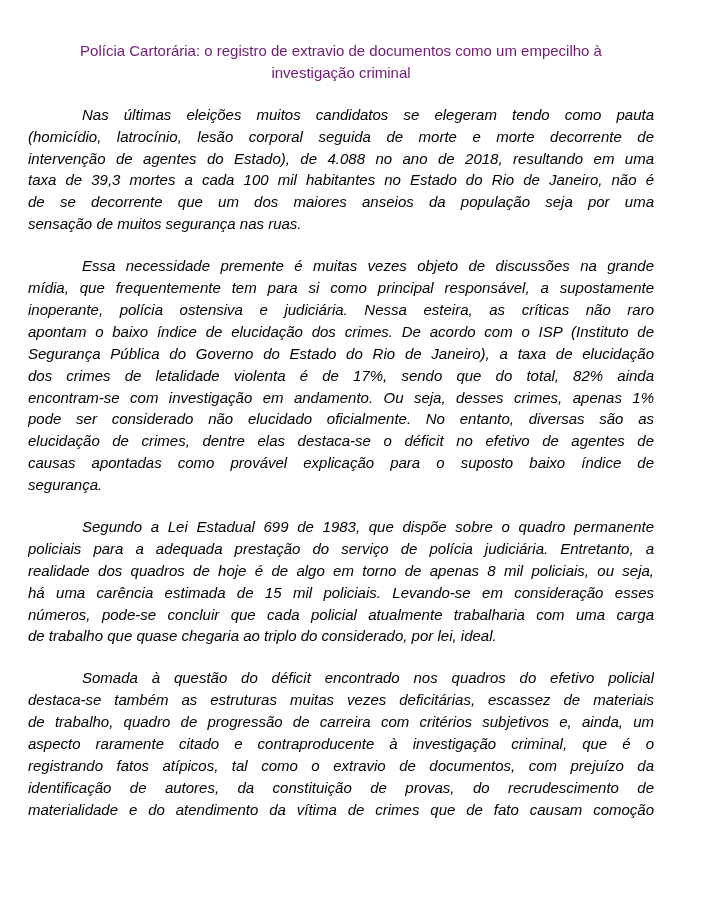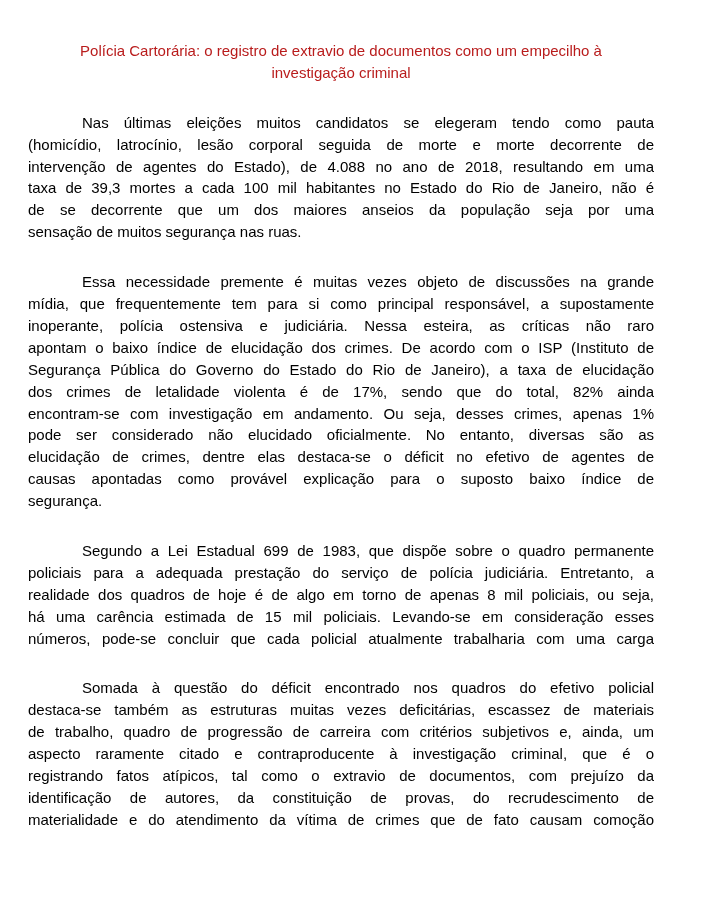--- a/index.html
+++ b/index.html
@@ -13,23 +13,23 @@
     position: relative;
     width: 710px; height: 924px;
     background: #ffffff;
     padding: 40px 0 0 28px;
     overflow: hidden;
   }
   .doc-title { width: 626px; }
   .title-line {
     font-size: 15px; line-height: 21.9px;
     text-align: center;
-    color: #b91c1c;
+    color: #701a75;
   }
-  .para { width: 626px; margin-top: 28px; }
+  .para { width: 626px; margin-top: 20px; font-style: italic; }
   .line {
     font-size: 15px; line-height: 21.9px;
     text-align: justify;
     text-align-last: justify;
     text-justify: inter-word;
     color: #000000;
     overflow: hidden; white-space: normal; max-height: 21.9px;
   }
   .line.first { padding-left: 54px; }
   .line.last { text-align-last: left; }
@@ -63,20 +63,21 @@
         <div class="line">elucidação de crimes, dentre elas destaca-se o déficit no efetivo de agentes de</div>
         <div class="line">causas apontadas como provável explicação para o suposto baixo índice de</div>
         <div class="line last">segurança.</div>
       </div>
       <div class="para">
         <div class="line first">Segundo a Lei Estadual 699 de 1983, que dispõe sobre o quadro permanente</div>
         <div class="line">policiais para a adequada prestação do serviço de polícia judiciária. Entretanto, a</div>
         <div class="line">realidade dos quadros de hoje é de algo em torno de apenas 8 mil policiais, ou seja,</div>
         <div class="line">há uma carência estimada de 15 mil policiais. Levando-se em consideração esses</div>
         <div class="line">números, pode-se concluir que cada policial atualmente trabalharia com uma carga</div>
+        <div class="line last">de trabalho que quase chegaria ao triplo do considerado, por lei, ideal.</div>
       </div>
       <div class="para">
         <div class="line first">Somada à questão do déficit encontrado nos quadros do efetivo policial</div>
         <div class="line">destaca-se também as estruturas muitas vezes deficitárias, escassez de materiais</div>
         <div class="line">de trabalho, quadro de progressão de carreira com critérios subjetivos e, ainda, um</div>
         <div class="line">aspecto raramente citado e contraproducente à investigação criminal, que é o</div>
         <div class="line">registrando fatos atípicos, tal como o extravio de documentos, com prejuízo da</div>
         <div class="line">identificação de autores, da constituição de provas, do recrudescimento de</div>
         <div class="line">materialidade e do atendimento da vítima de crimes que de fato causam comoção</div>
       </div>

